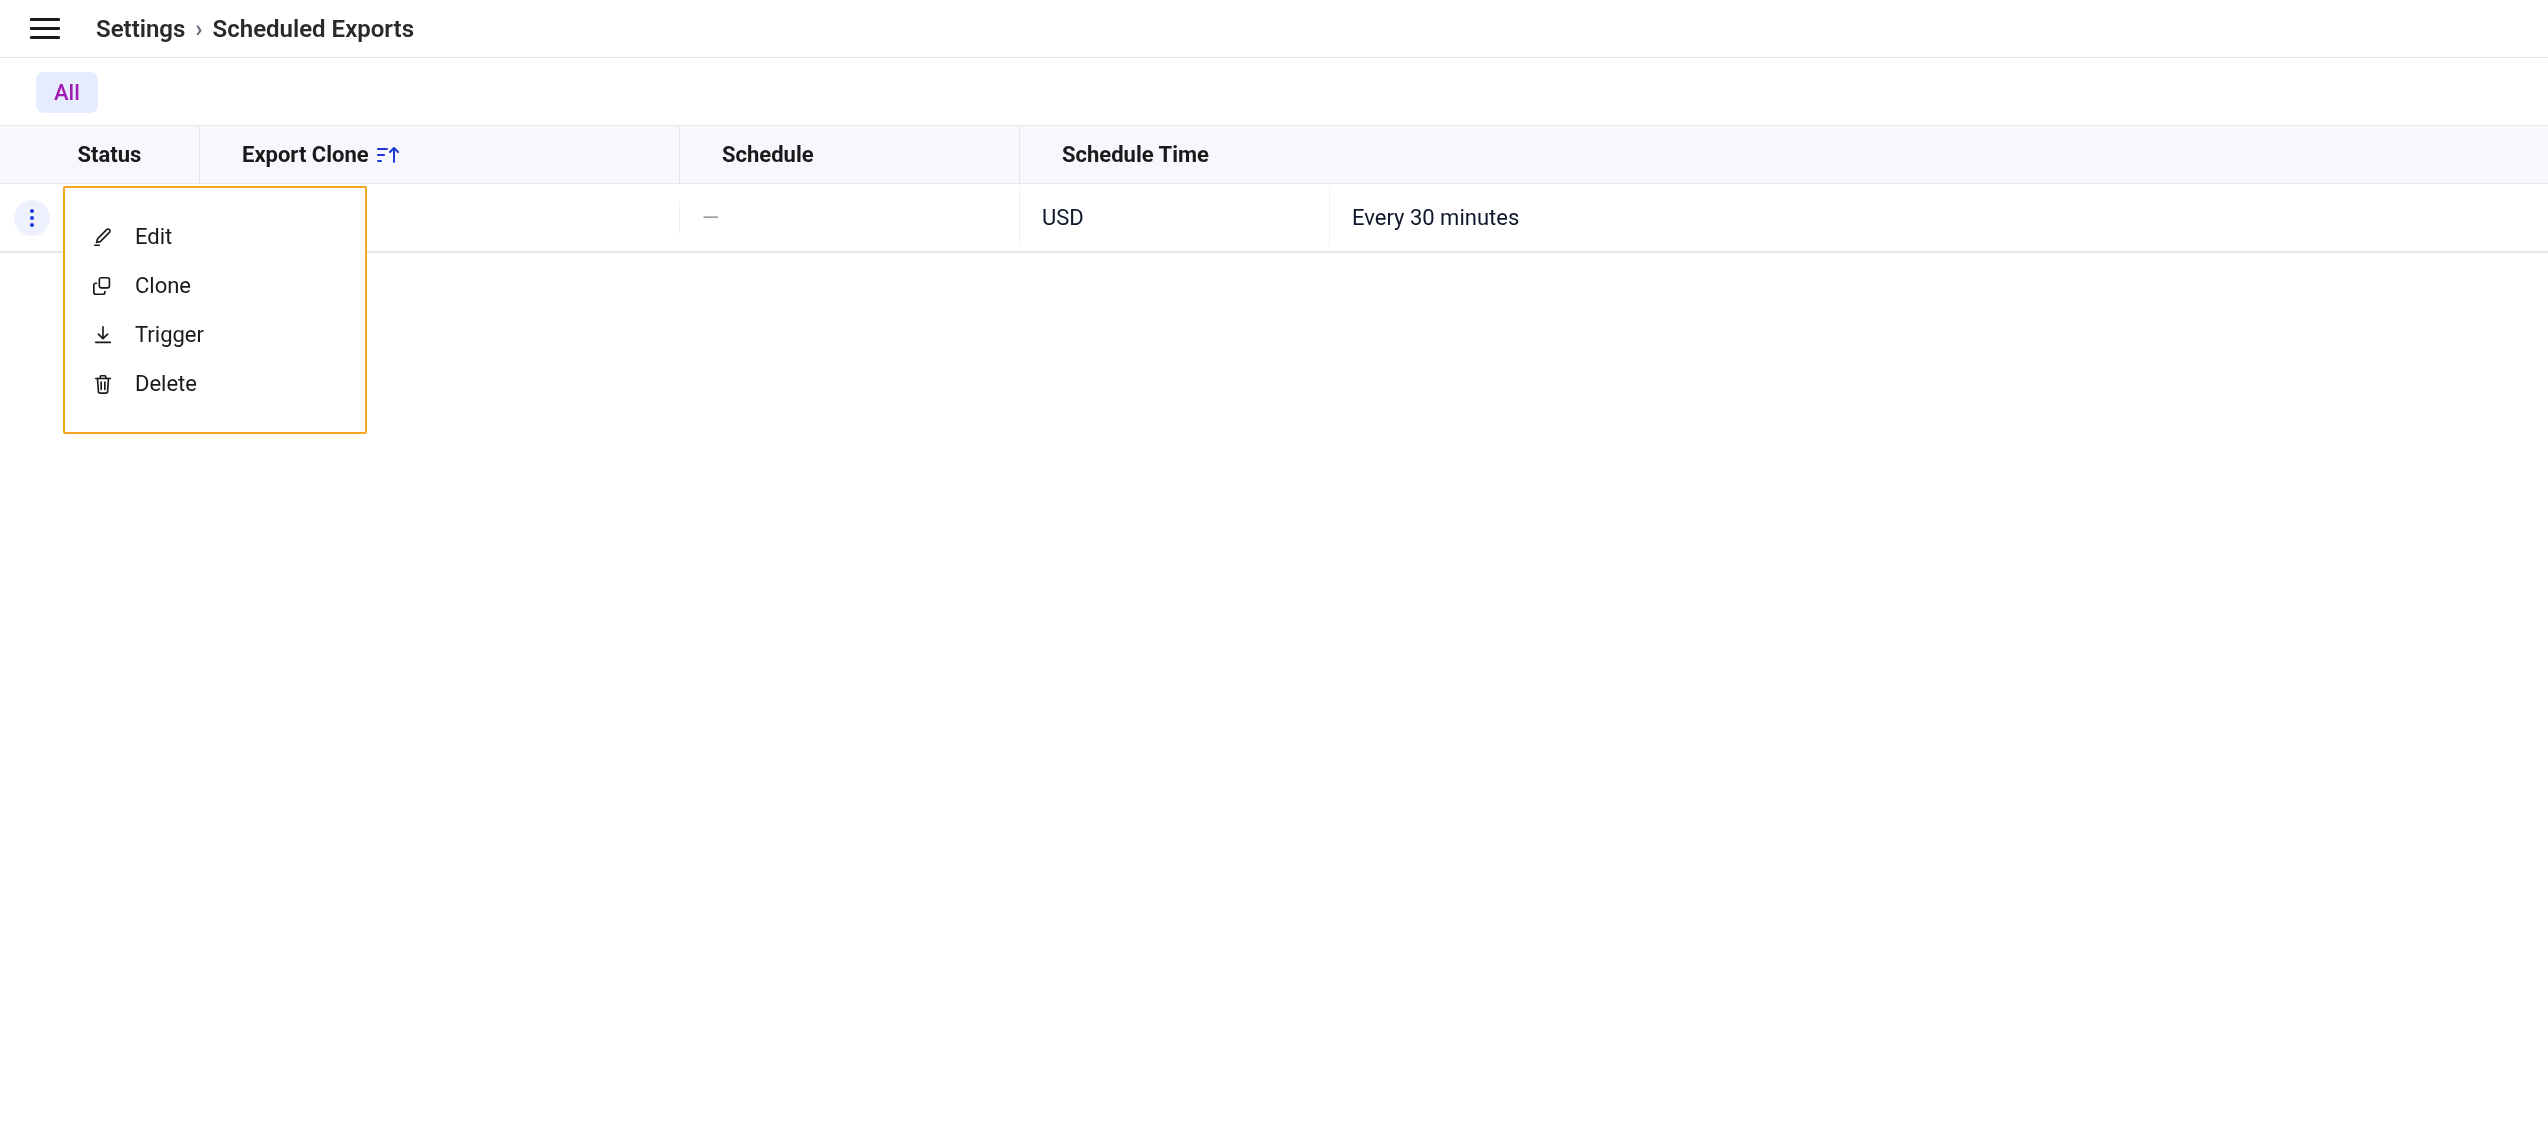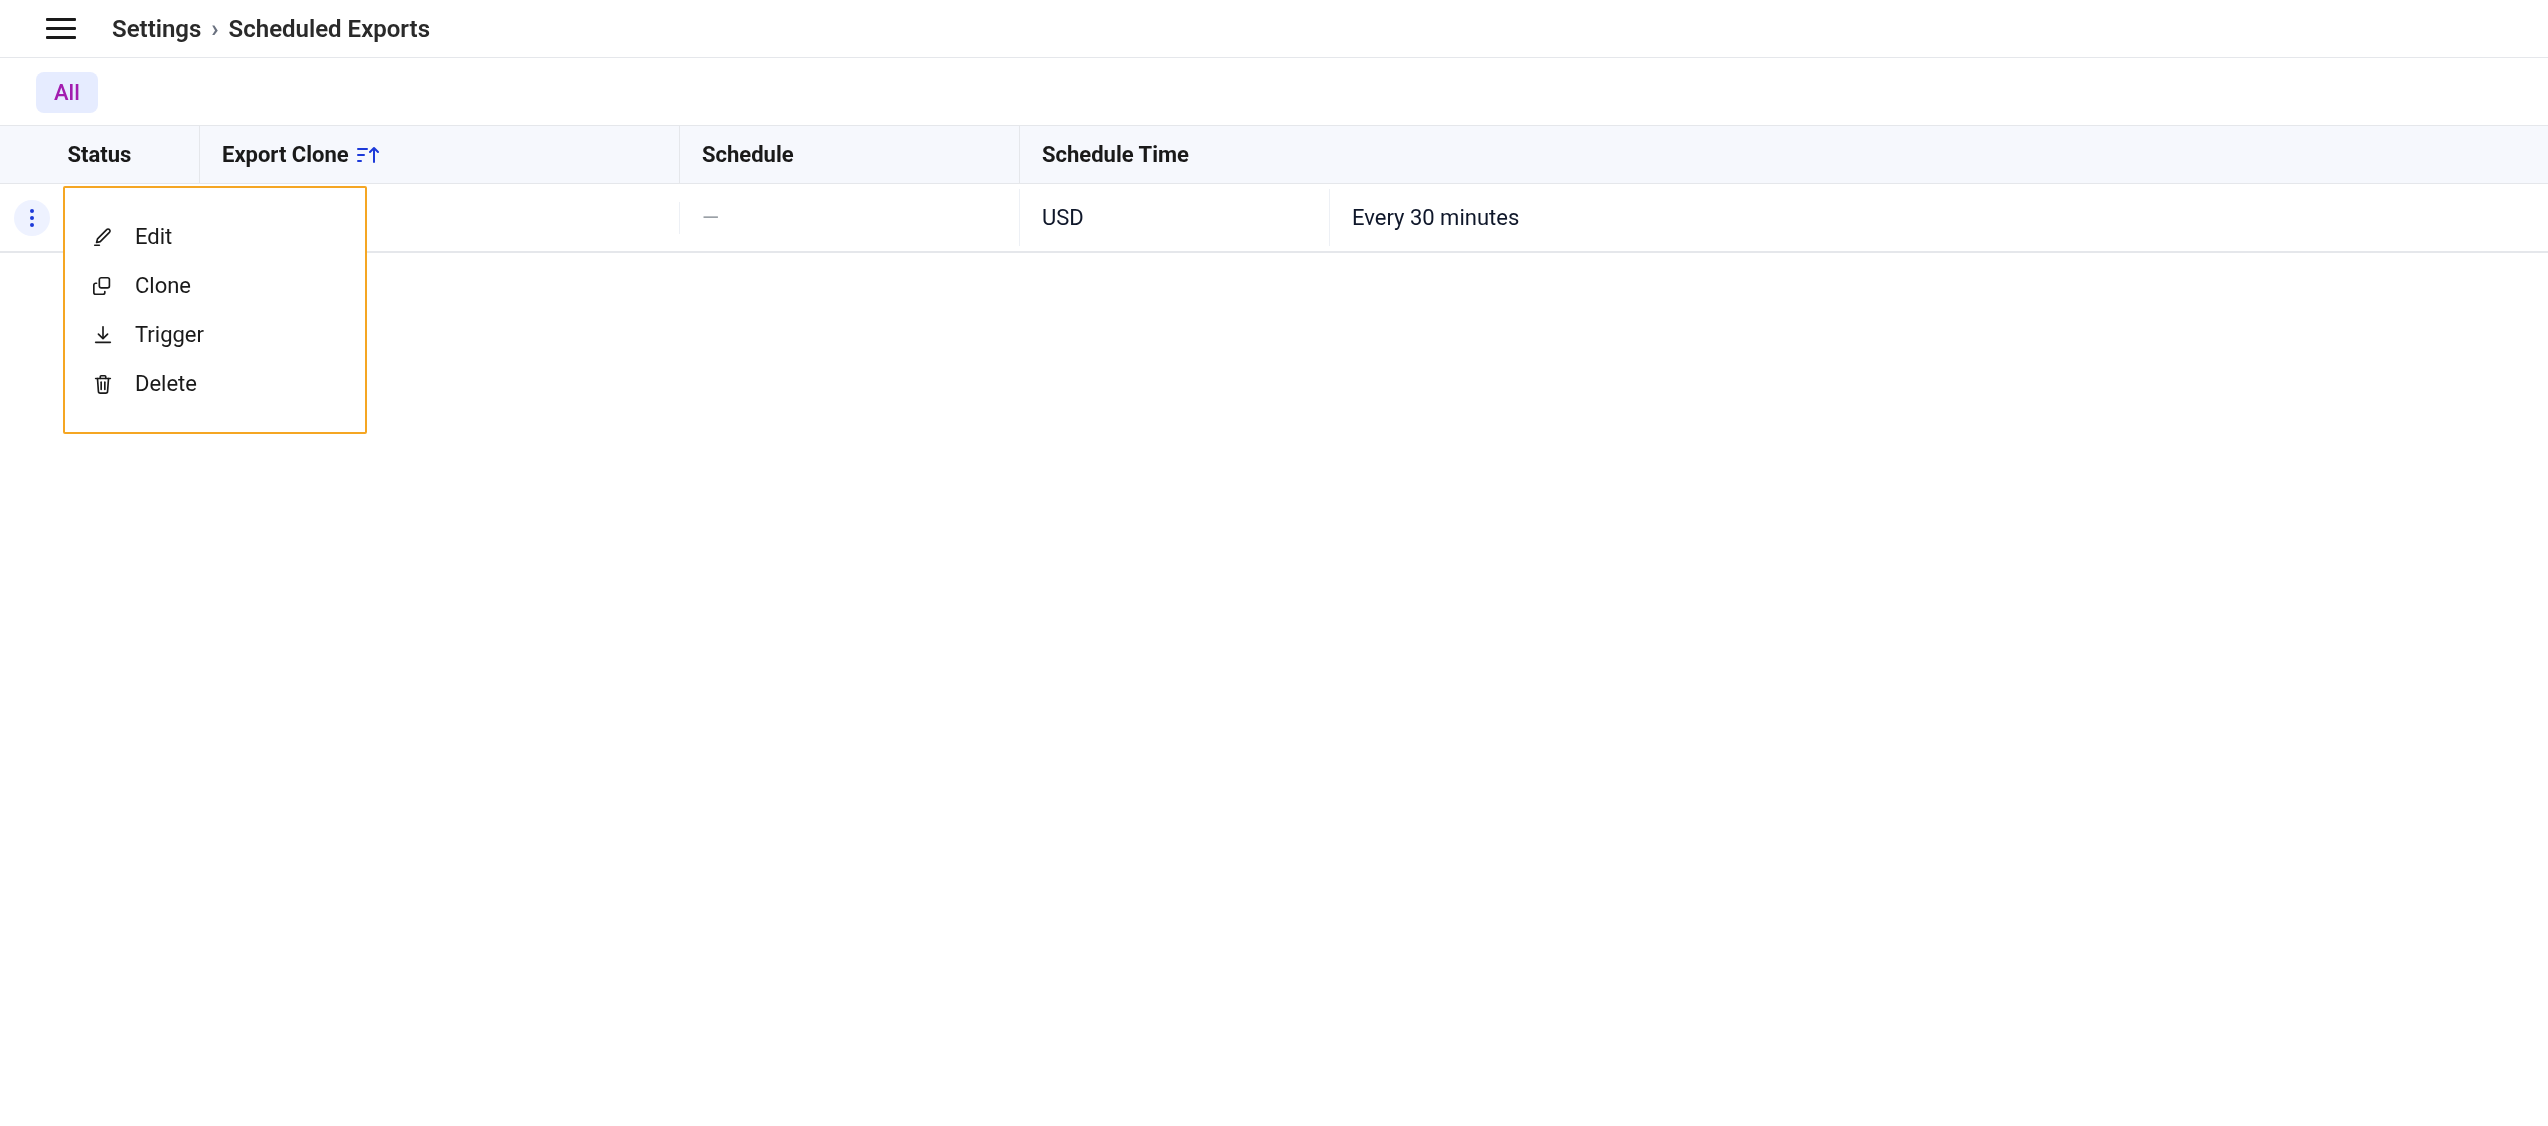--- a/index.html
+++ b/index.html
@@ -6,21 +6,21 @@
     body {
       font-family: -apple-system, BlinkMacSystemFont, "Segoe UI", Roboto, Helvetica, Arial, sans-serif;
       background: #fff;
       color: #1a1a1a;
       font-size: 22px;
     }
     .top-bar {
       display: flex;
       align-items: center;
       height: 58px;
-      padding: 0 46px;
+      padding: 0 30px;
       border-bottom: 1px solid #e5e7eb;
     }
     .hamburger {
       display: flex;
       flex-direction: column;
       justify-content: center;
       gap: 6px;
       width: 30px;
       height: 30px;
       cursor: pointer;
@@ -67,20 +67,21 @@
     }
     .table-head .th {
       padding: 16px 22px;
       font-weight: 700;
       font-size: 22px;
       color: #1a1a1a;
       border-right: 1px solid #e5e7eb;
       display: flex;
       align-items: center;
       gap: 8px;
+      margin-left: 20px;
     }
     .th.center { justify-content: center; }
     .table-row {
       position: relative;
       display: grid;
       grid-template-columns: 200px 480px 340px 310px 1fr;
       border-bottom: 1px solid #e5e7eb;
       height: 68px;
       align-items: center;
     }

